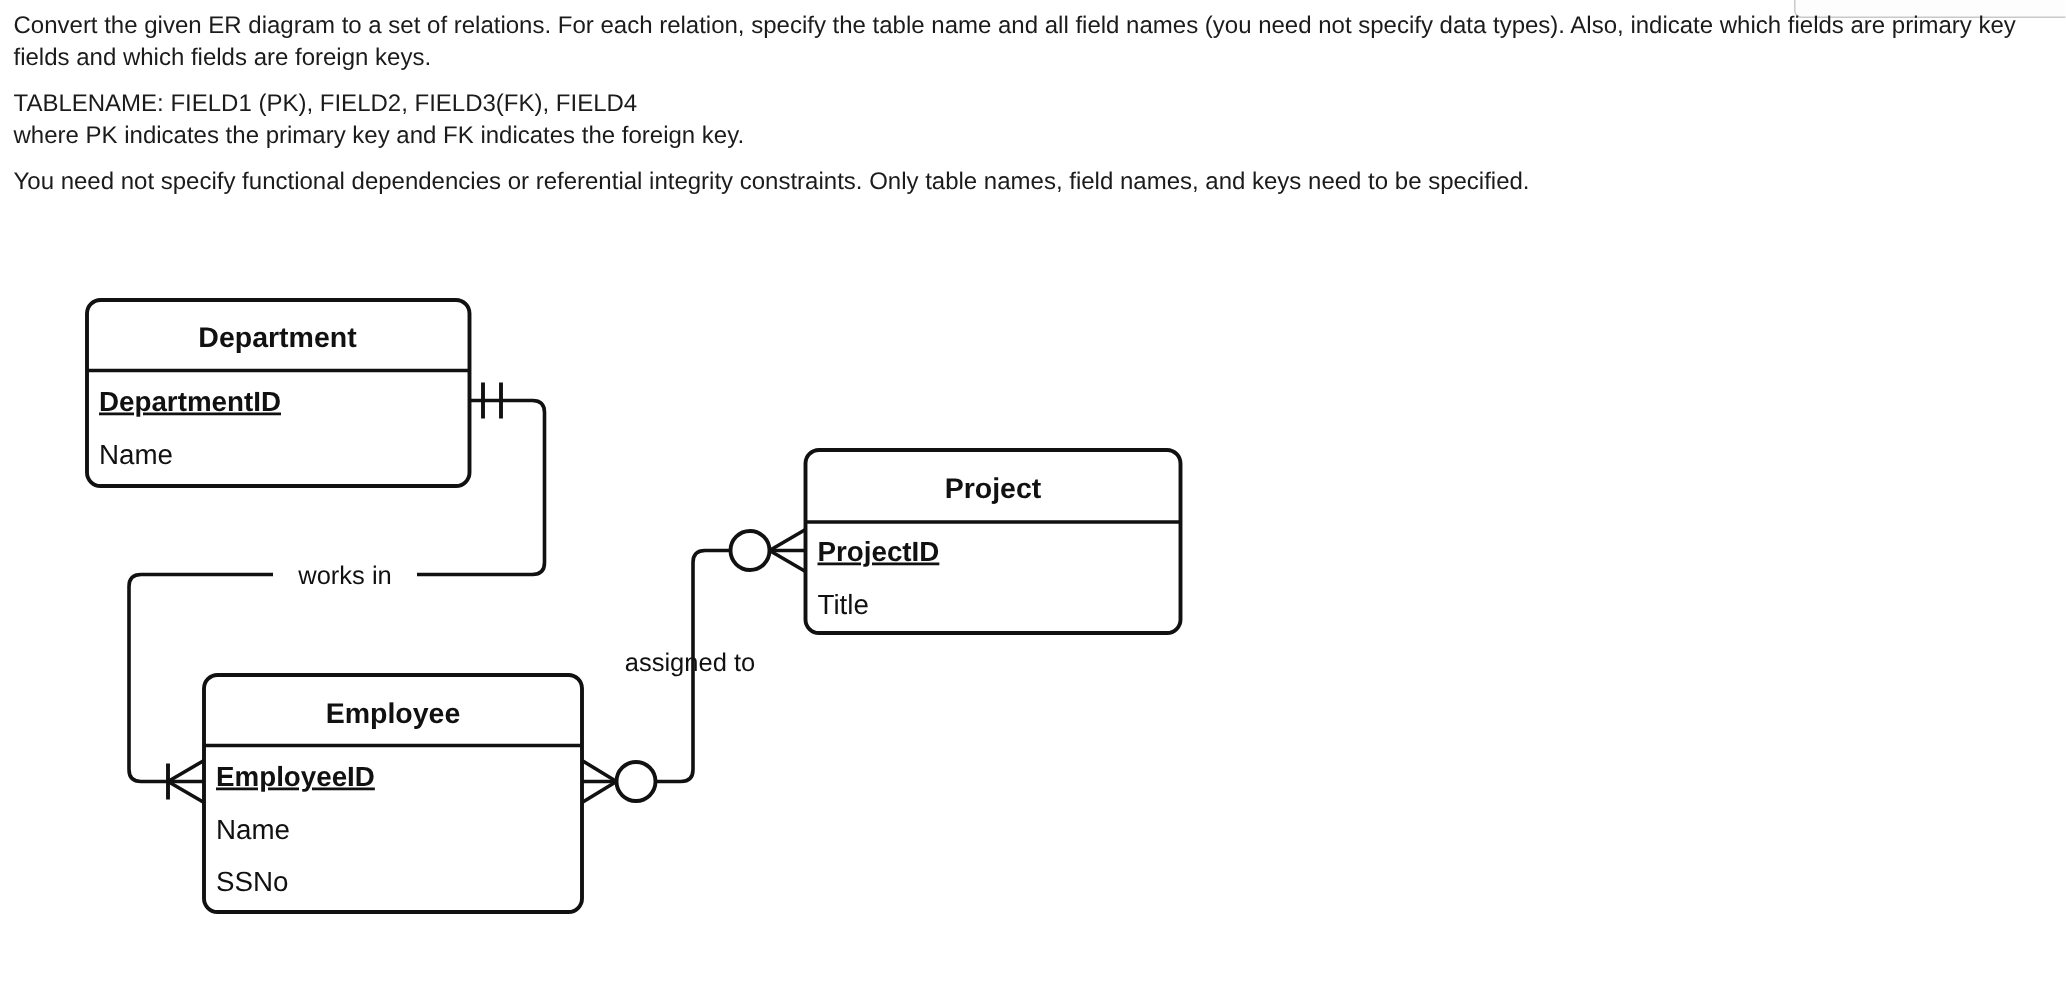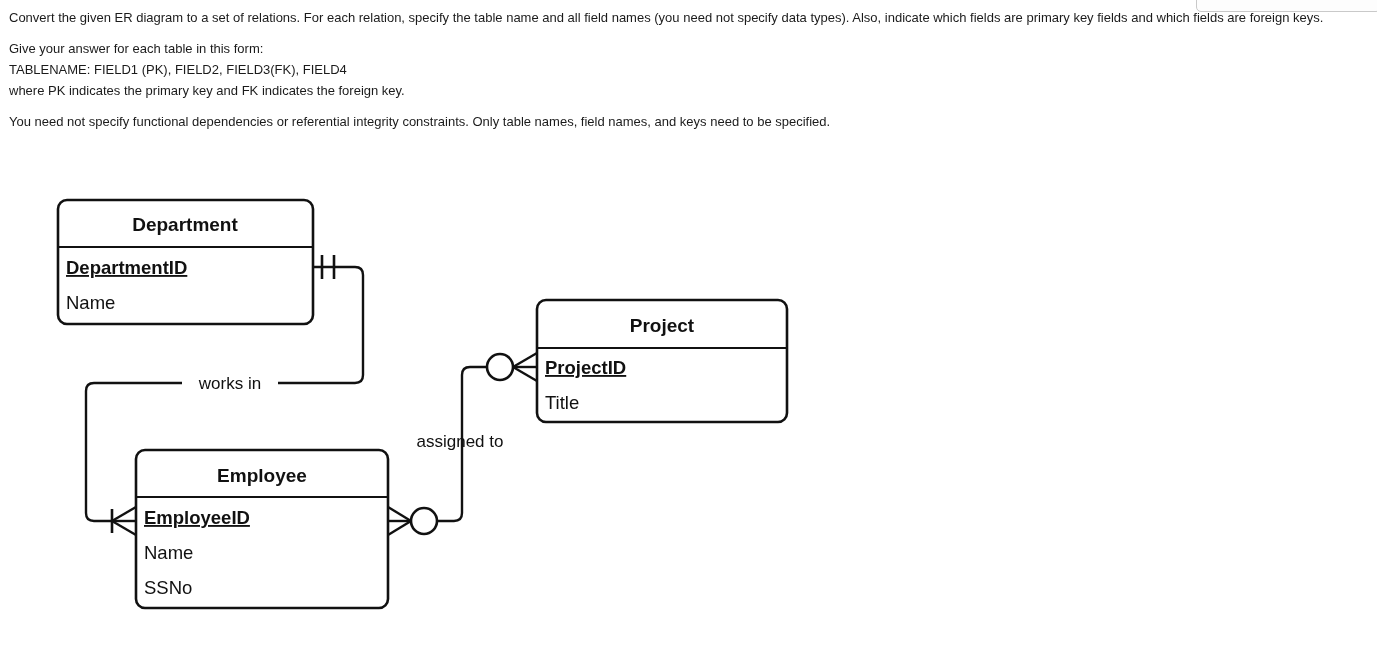--- a/index.html
+++ b/index.html
@@ -21,21 +21,21 @@
     border:1px solid #c9c9c9;
     border-radius:5px;
     background:#fdfdfd;
   }
 
   
   .prompt{
     position:absolute; left:9px; top:7px; width:1362px;
   }
   .p-line{
-    font-size:13px;
+    font-size:16px;
     line-height:21px;
     color:#1b1b1b;
     white-space:pre-wrap;
   }
   .p-para{ margin-bottom:10px; }
   .p-para.last{ margin-bottom:10px; }
 
   
   .diagram{
     position:absolute; left:0; top:170px;
@@ -51,21 +51,20 @@
 </style>
 </head>
 <body>
 
 <div id="root">
 
   <div class="top-clip"></div>
 
   <div class="prompt">
     <div class="p-line p-para">Convert the given ER diagram to a set of relations. For each relation, specify the table name and all field names (you need not specify data types). Also, indicate which fields are primary key fields and which fields are foreign keys.</div>
-    <div class="p-line">Give your answer for each table in this form:</div>
     <div class="p-line">TABLENAME: FIELD1 (PK), FIELD2, FIELD3(FK), FIELD4</div>
     <div class="p-line p-para">where PK indicates the primary key and FK indicates the foreign key.</div>
     <div class="p-line p-para last">You need not specify functional dependencies or referential integrity constraints. Only table names, field names, and keys need to be specified.</div>
   </div>
 
   <div class="diagram">
     <svg width="900" height="480" viewBox="0 0 900 480" xmlns="http://www.w3.org/2000/svg">
 
       <g>
         <path d="M 313 97 L 355 97 Q 363 97 363 105 L 363 205 Q 363 213 355 213 L 278 213" fill="none" stroke="#111" stroke-width="2.4" stroke-linecap="butt"></path>

